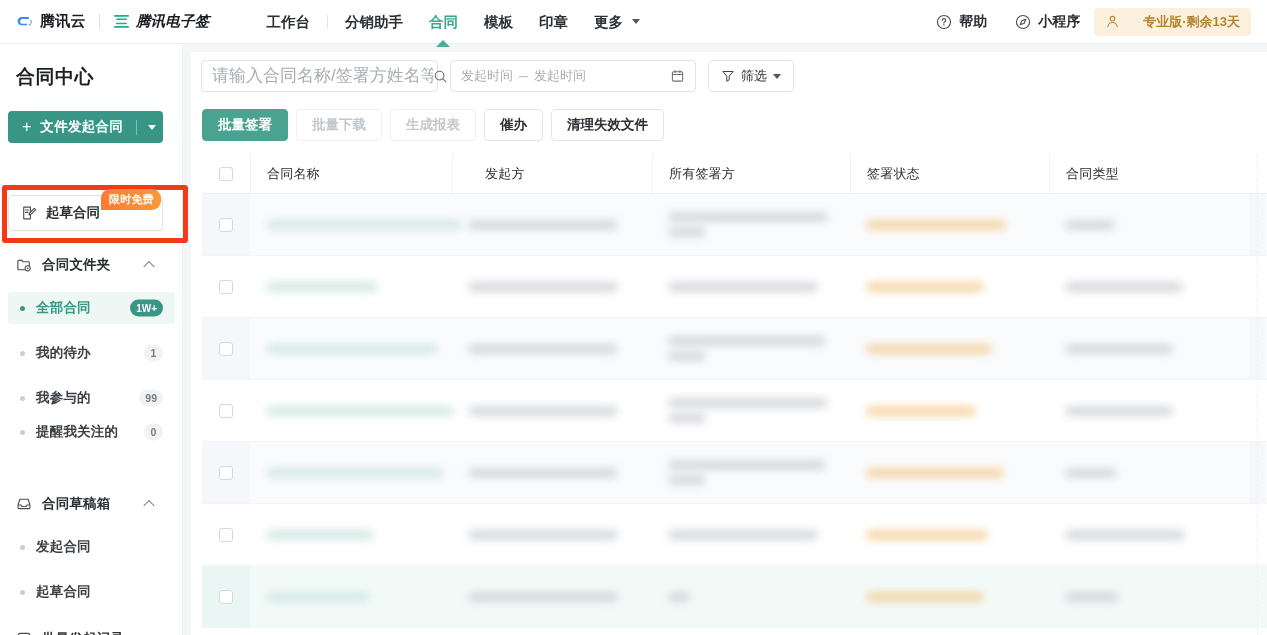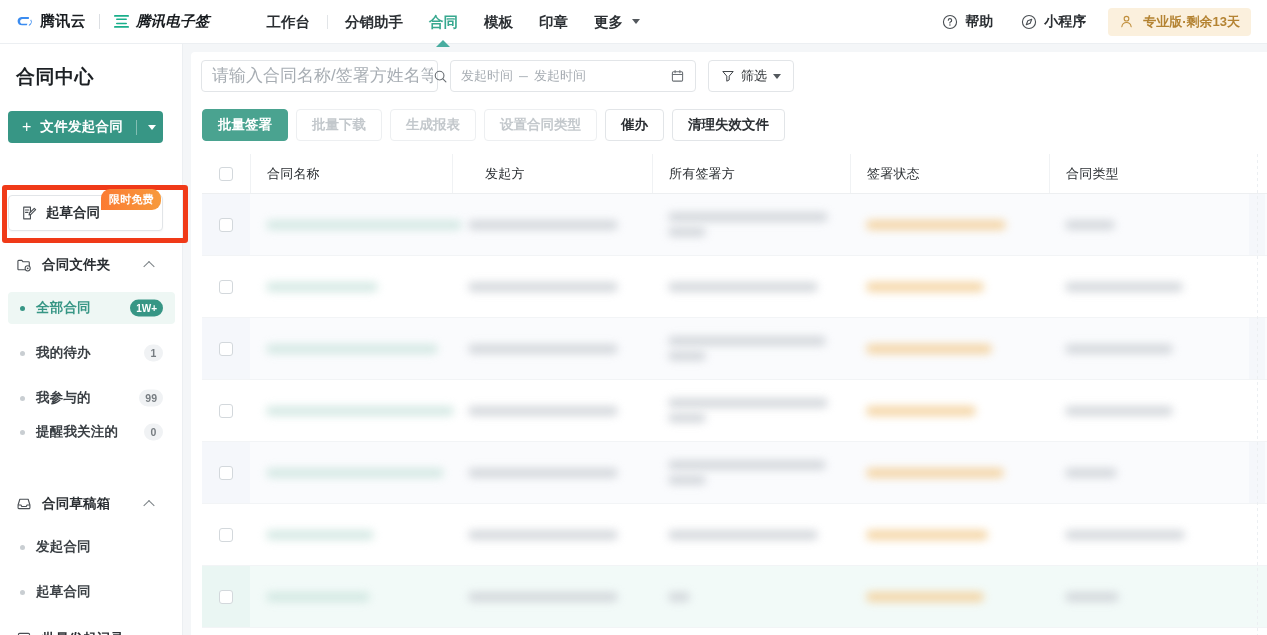--- a/index.html
+++ b/index.html
@@ -63,24 +63,24 @@
   .topnav-right {
     margin-left: auto; display: flex; align-items: center; gap: 0; margin-right: 16px;
   }
   .tn-link {
     display: flex; align-items: center; gap: 7px;
     font-size: 14px; font-weight: 700; color: #2b2f33;
     padding: 0 14px; cursor: pointer; white-space: nowrap;
   }
   .tn-ico { width: 16px; height: 16px; display:block; }
   .pro-badge {
-    display: flex; align-items: center; gap: 9px;
+    display: flex; align-items: center; gap: 23px;
     background: #fbf0dd; color: #b48332;
     font-size: 13px; font-weight: 700;
-    border-radius: 4px; padding: 5px 11px; margin-left: 8px;
+    border-radius: 4px; padding: 5px 11px; 
     white-space: nowrap; cursor: pointer;
   }
   .pro-badge svg { width: 15px; height: 15px; display:block; }
 
   
   .sidebar {
     position: absolute; left: 0; top: 44px; width: 183px; height: 591px;
     background: #fff; border-right: 1px solid #eceff2;
     z-index: 20;
   }
@@ -453,21 +453,20 @@
         </svg>
         <span class="flabel">筛选</span>
         <span class="fcaret"></span>
       </div>
     </div>
 
     <div class="action-row">
       <div class="act-btn primary">批量签署</div>
       <div class="act-btn disabled">批量下载</div>
       <div class="act-btn disabled">生成报表</div>
-      <div class="act-btn disabled">设置合同类型</div>
       <div class="act-btn">催办</div>
       <div class="act-btn">清理失效文件</div>
     </div>
 
     <div class="tbl">
       <div class="tbl-head">
         <div class="cb-cell">
           <div class="cbox"></div>
         </div>
         <div class="th col-name sep">合同名称</div>

